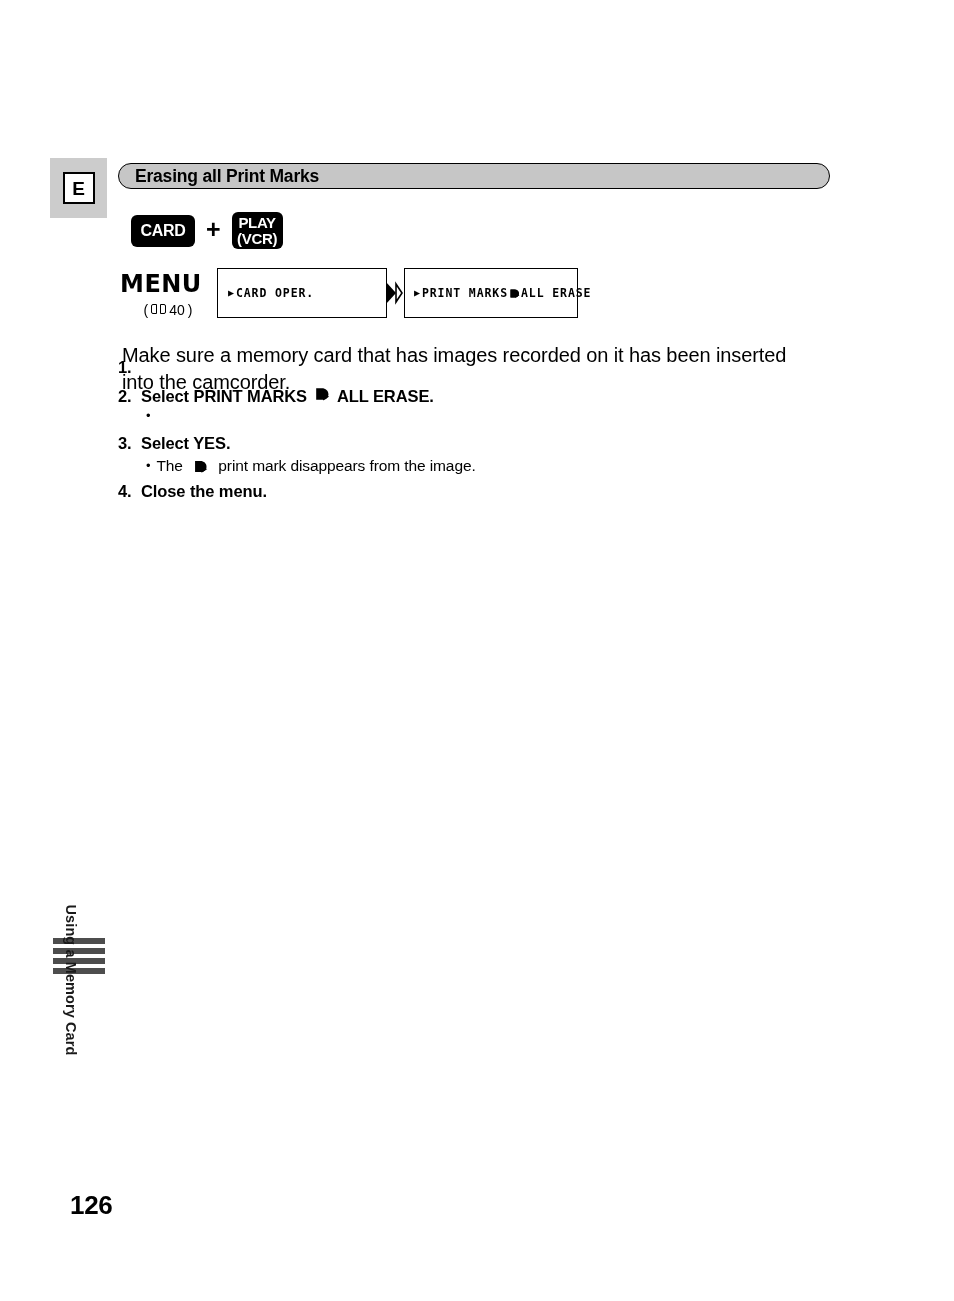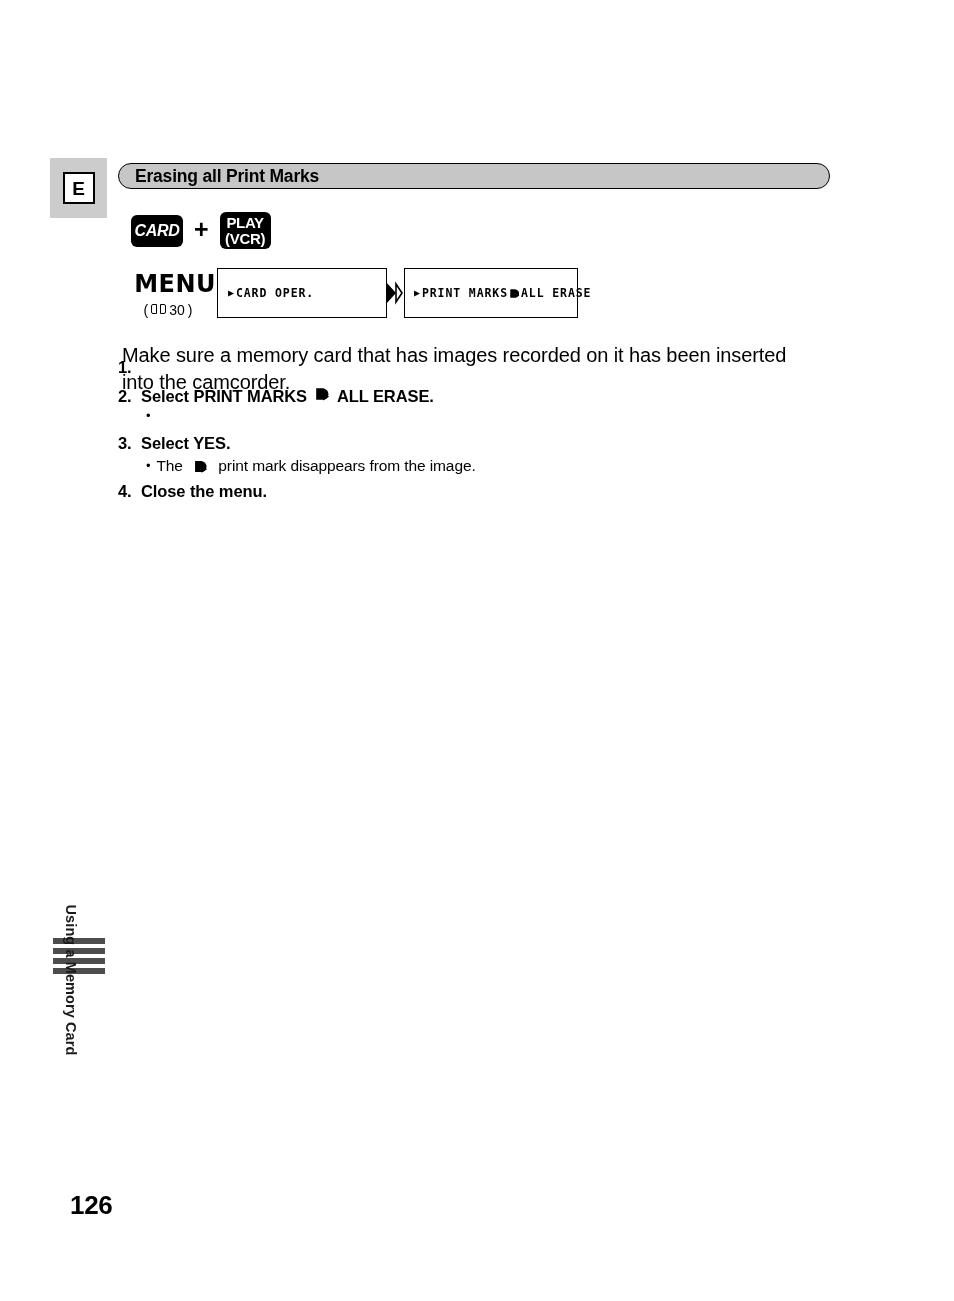--- a/index.html
+++ b/index.html
@@ -78,24 +78,23 @@
     color: #ffffff;
     border-radius: 6px;
     display: flex;
     flex-direction: column;
     align-items: center;
     justify-content: center;
     font-weight: bold;
     letter-spacing: -0.3px;
   }
   #btn-card {
-    width: 52px;
+    width: 64px;
     height: 32px;
     font-size: 16px;
-    font-style: italic;
   }
   #btn-play-vcr {
     width: 51px;
     height: 37px;
     font-size: 15px;
     line-height: 16px;
   }
   #plus-sign {
     font-size: 25px;
     font-weight: bold;
@@ -103,21 +102,21 @@
     line-height: 1;
     padding-bottom: 2px;
   }
 
   
   #menu-label-wrap {
     position: absolute;
     left: 120px;
     top: 272px;
     width: 96px;
-    text-align: right;
+    text-align: left;
   }
   #menu-label {
     font-size: 24px;
     font-weight: bold;
     letter-spacing: 0.5px;
     line-height: 1;
     font-family: "DejaVu Sans", sans-serif;
   }
   #menu-ref {
     margin-top: 7px;
@@ -315,21 +314,21 @@
     <span>PLAY</span>
     <span>(VCR)</span>
   </div>
 </div>
 
 <div id="menu-label-wrap">
   <div id="menu-label">MENU</div>
   <div id="menu-ref">
     <span>(</span>
     <span class="book-icon"></span>
-    <span>30</span>
+    <span>40</span>
     <span>)</span>
   </div>
 </div>
 
 <div class="menu-box" id="menu-box-1">
   <span class="menu-line">
     <span class="menu-caret">▶</span>
     <span>CARD OPER.</span>
   </span>
 </div>

